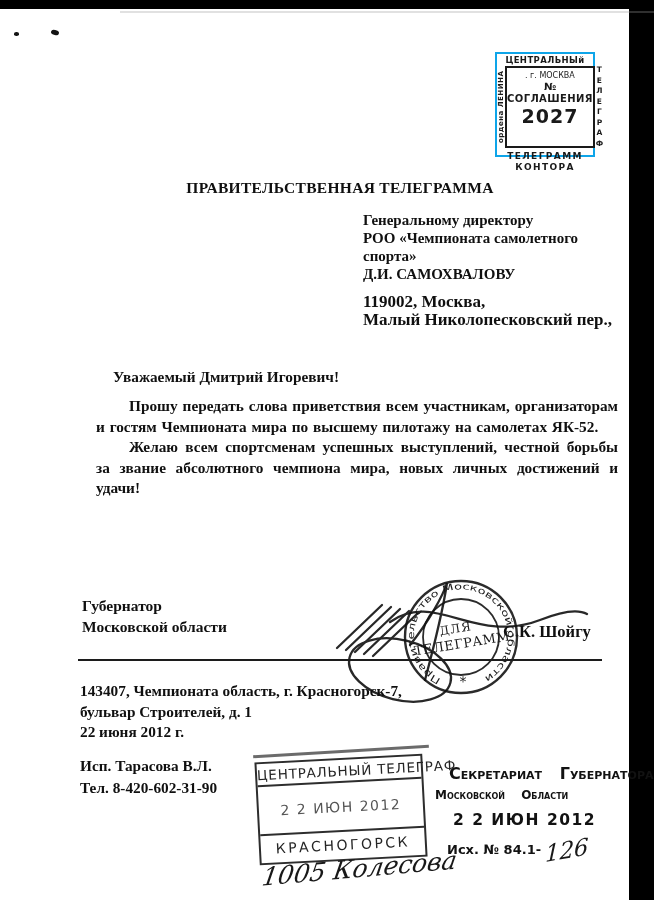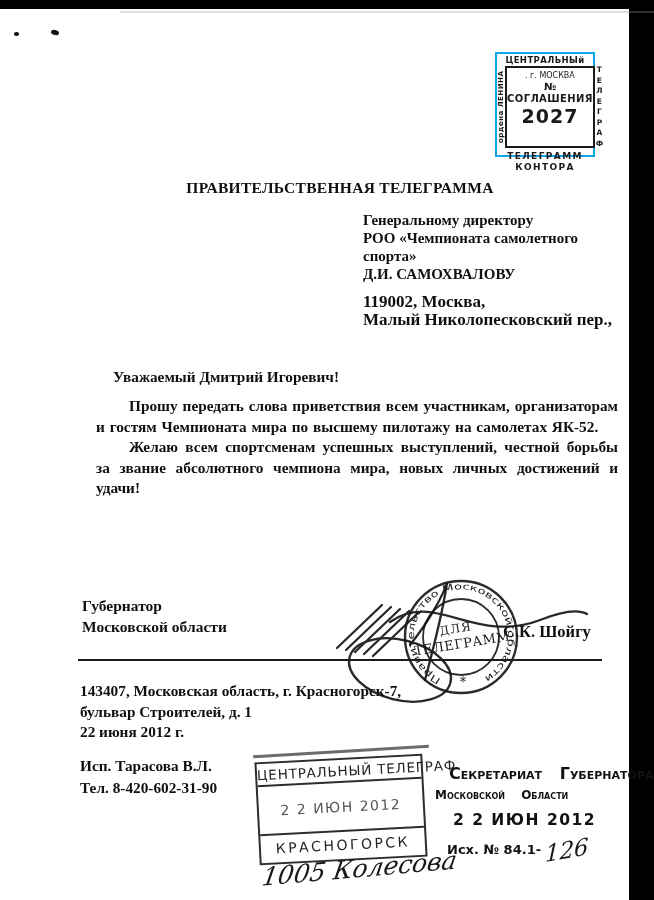--- a/index.html
+++ b/index.html
@@ -149,21 +149,21 @@
       <path d="M 48,106 L 93,63"></path>
       <path d="M 85,95 C 105,70 118,45 122,33 C 118,60 108,100 100,130"></path>
       <path d="M 65,72 C 110,40 150,95 215,70 C 240,60 255,60 262,64"></path>
       <ellipse cx="75" cy="120" rx="52" ry="30" transform="rotate(14 75 120)"></ellipse>
     </g>
   </svg>
 
   <div class="abs rule"></div>
 
   <div class="abs sender">
-    <div>143407, Московская область, г. Красногорск-7,</div>
+    <div>143407, Чемпионата область, г. Красногорск-7,</div>
     <div>бульвар Строителей, д. 1</div>
     <div>22 июня 2012 г.</div>
   </div>
 
   <div class="abs executor">
     <div>Исп. Тарасова В.Л.</div>
     <div>Тел. 8-420-602-31-90</div>
   </div>
 
   <div class="abs tg-ghost"></div>

